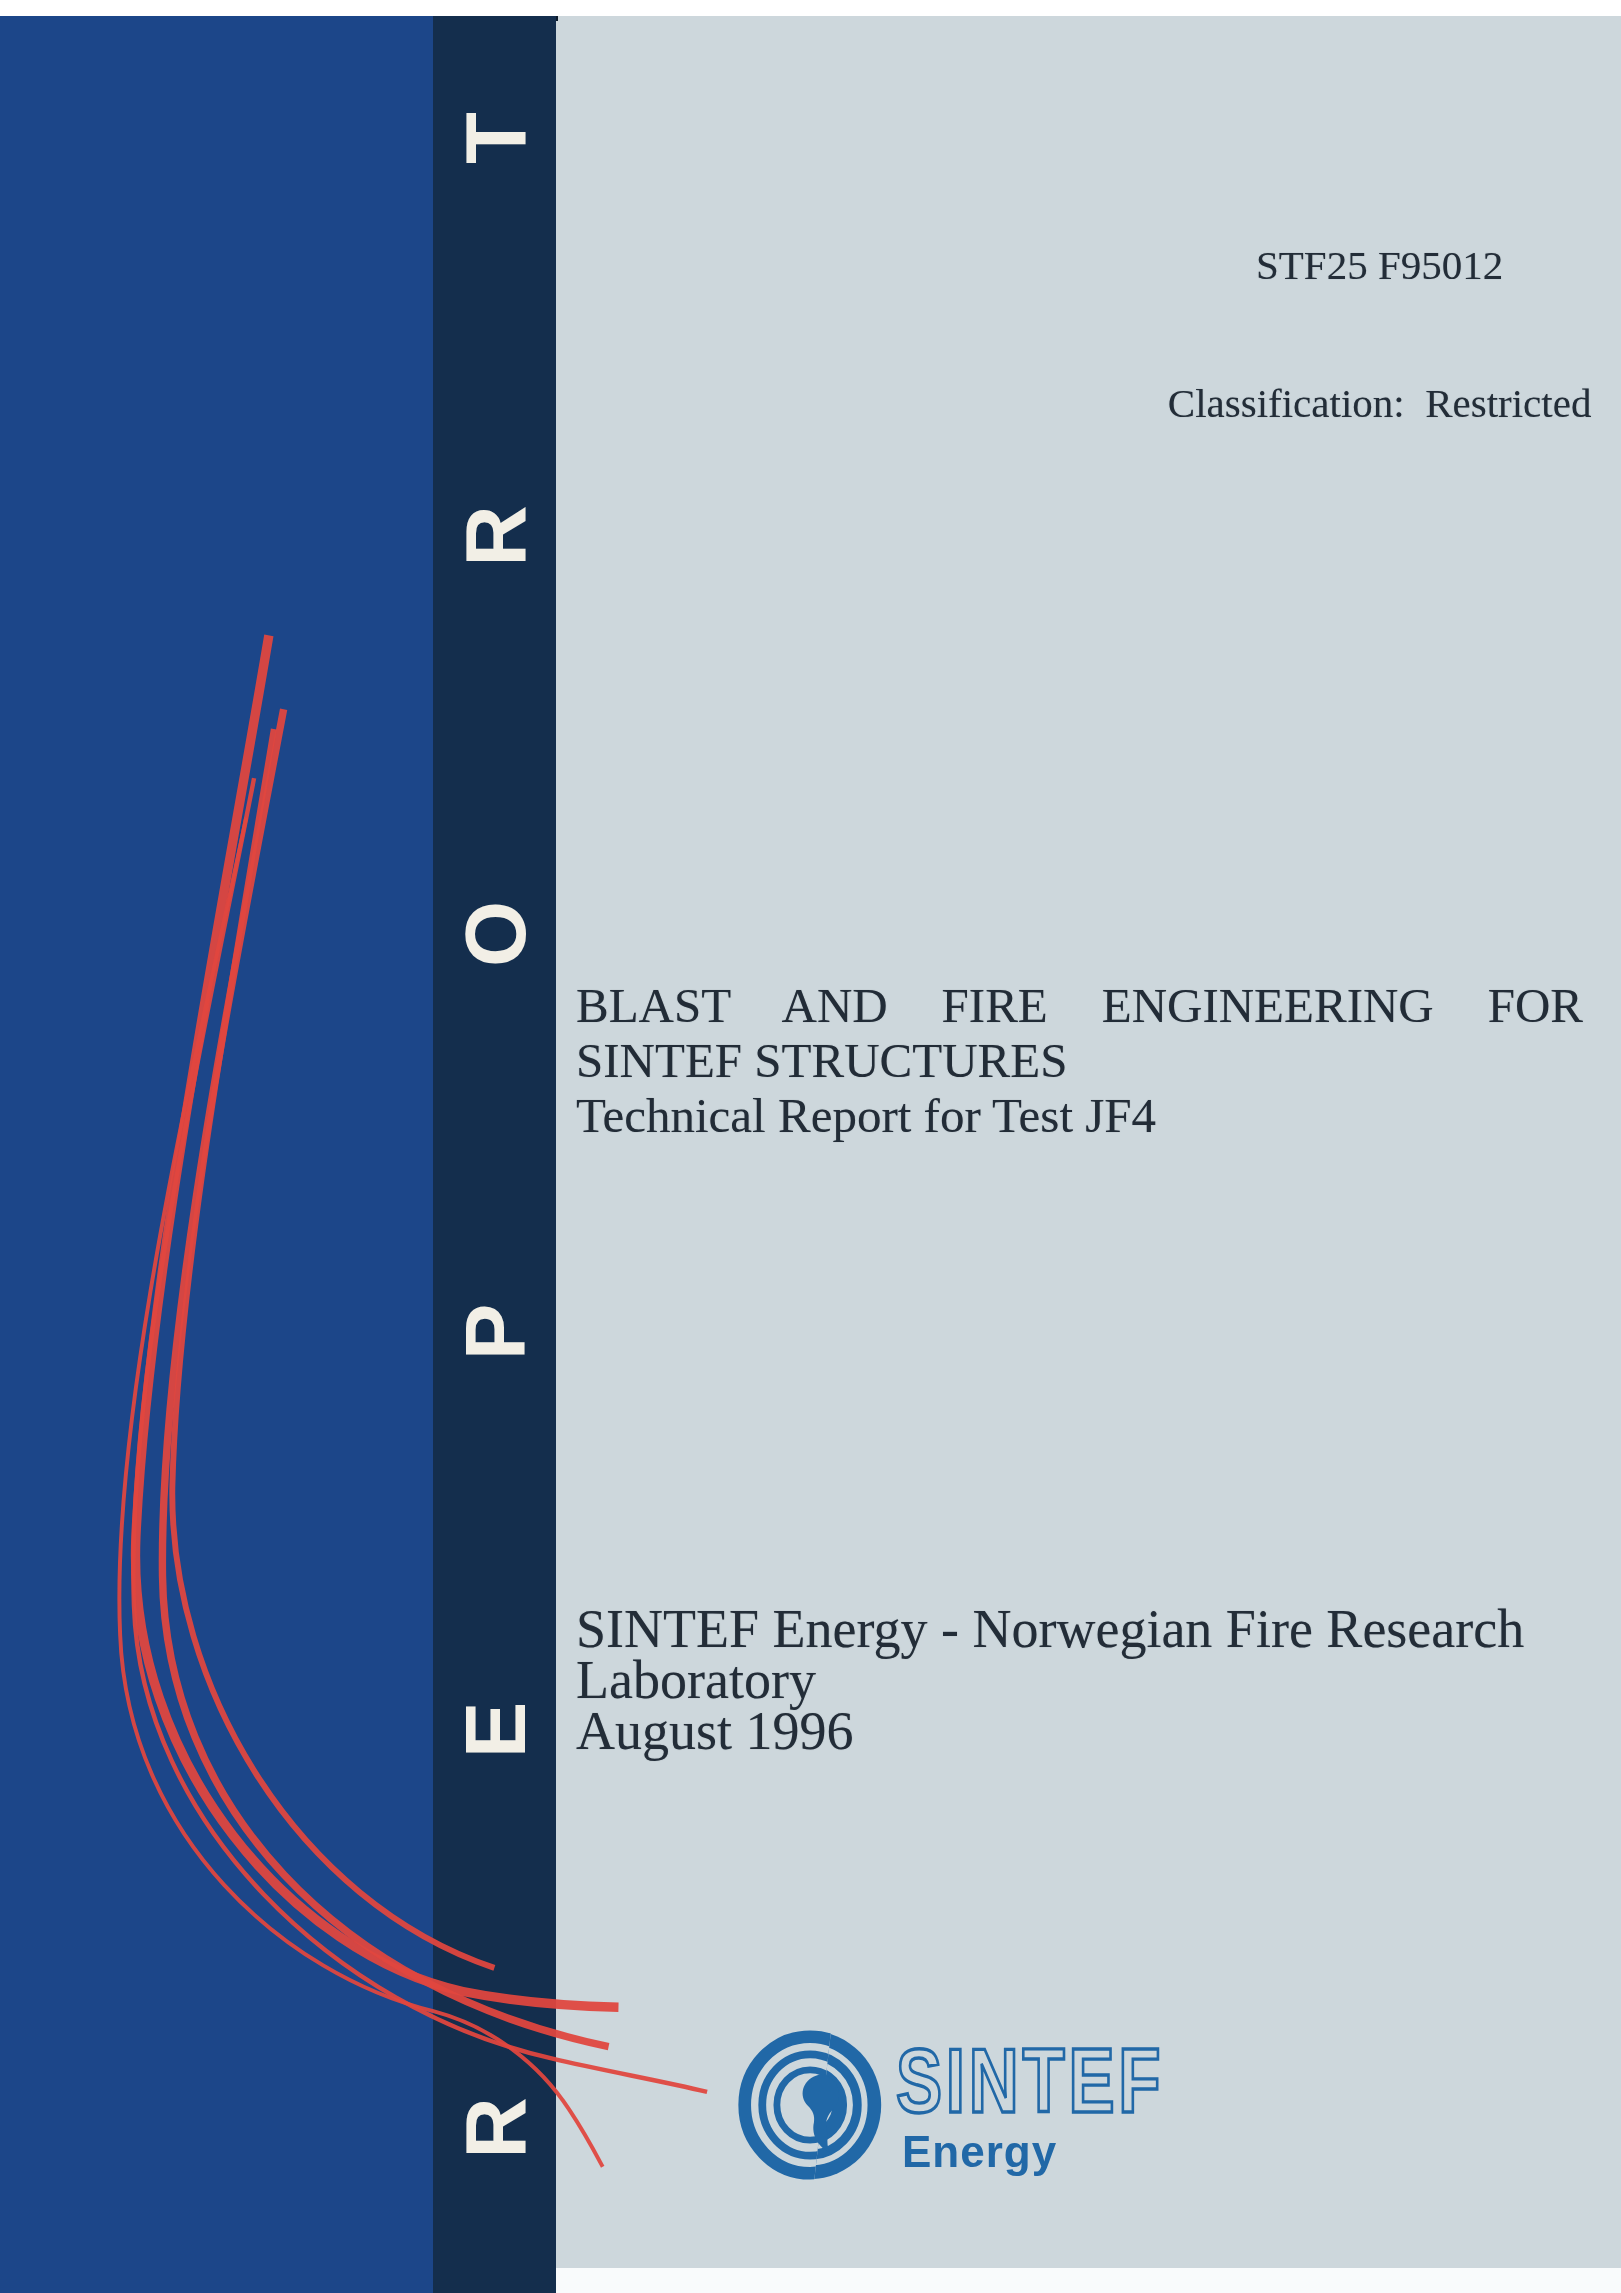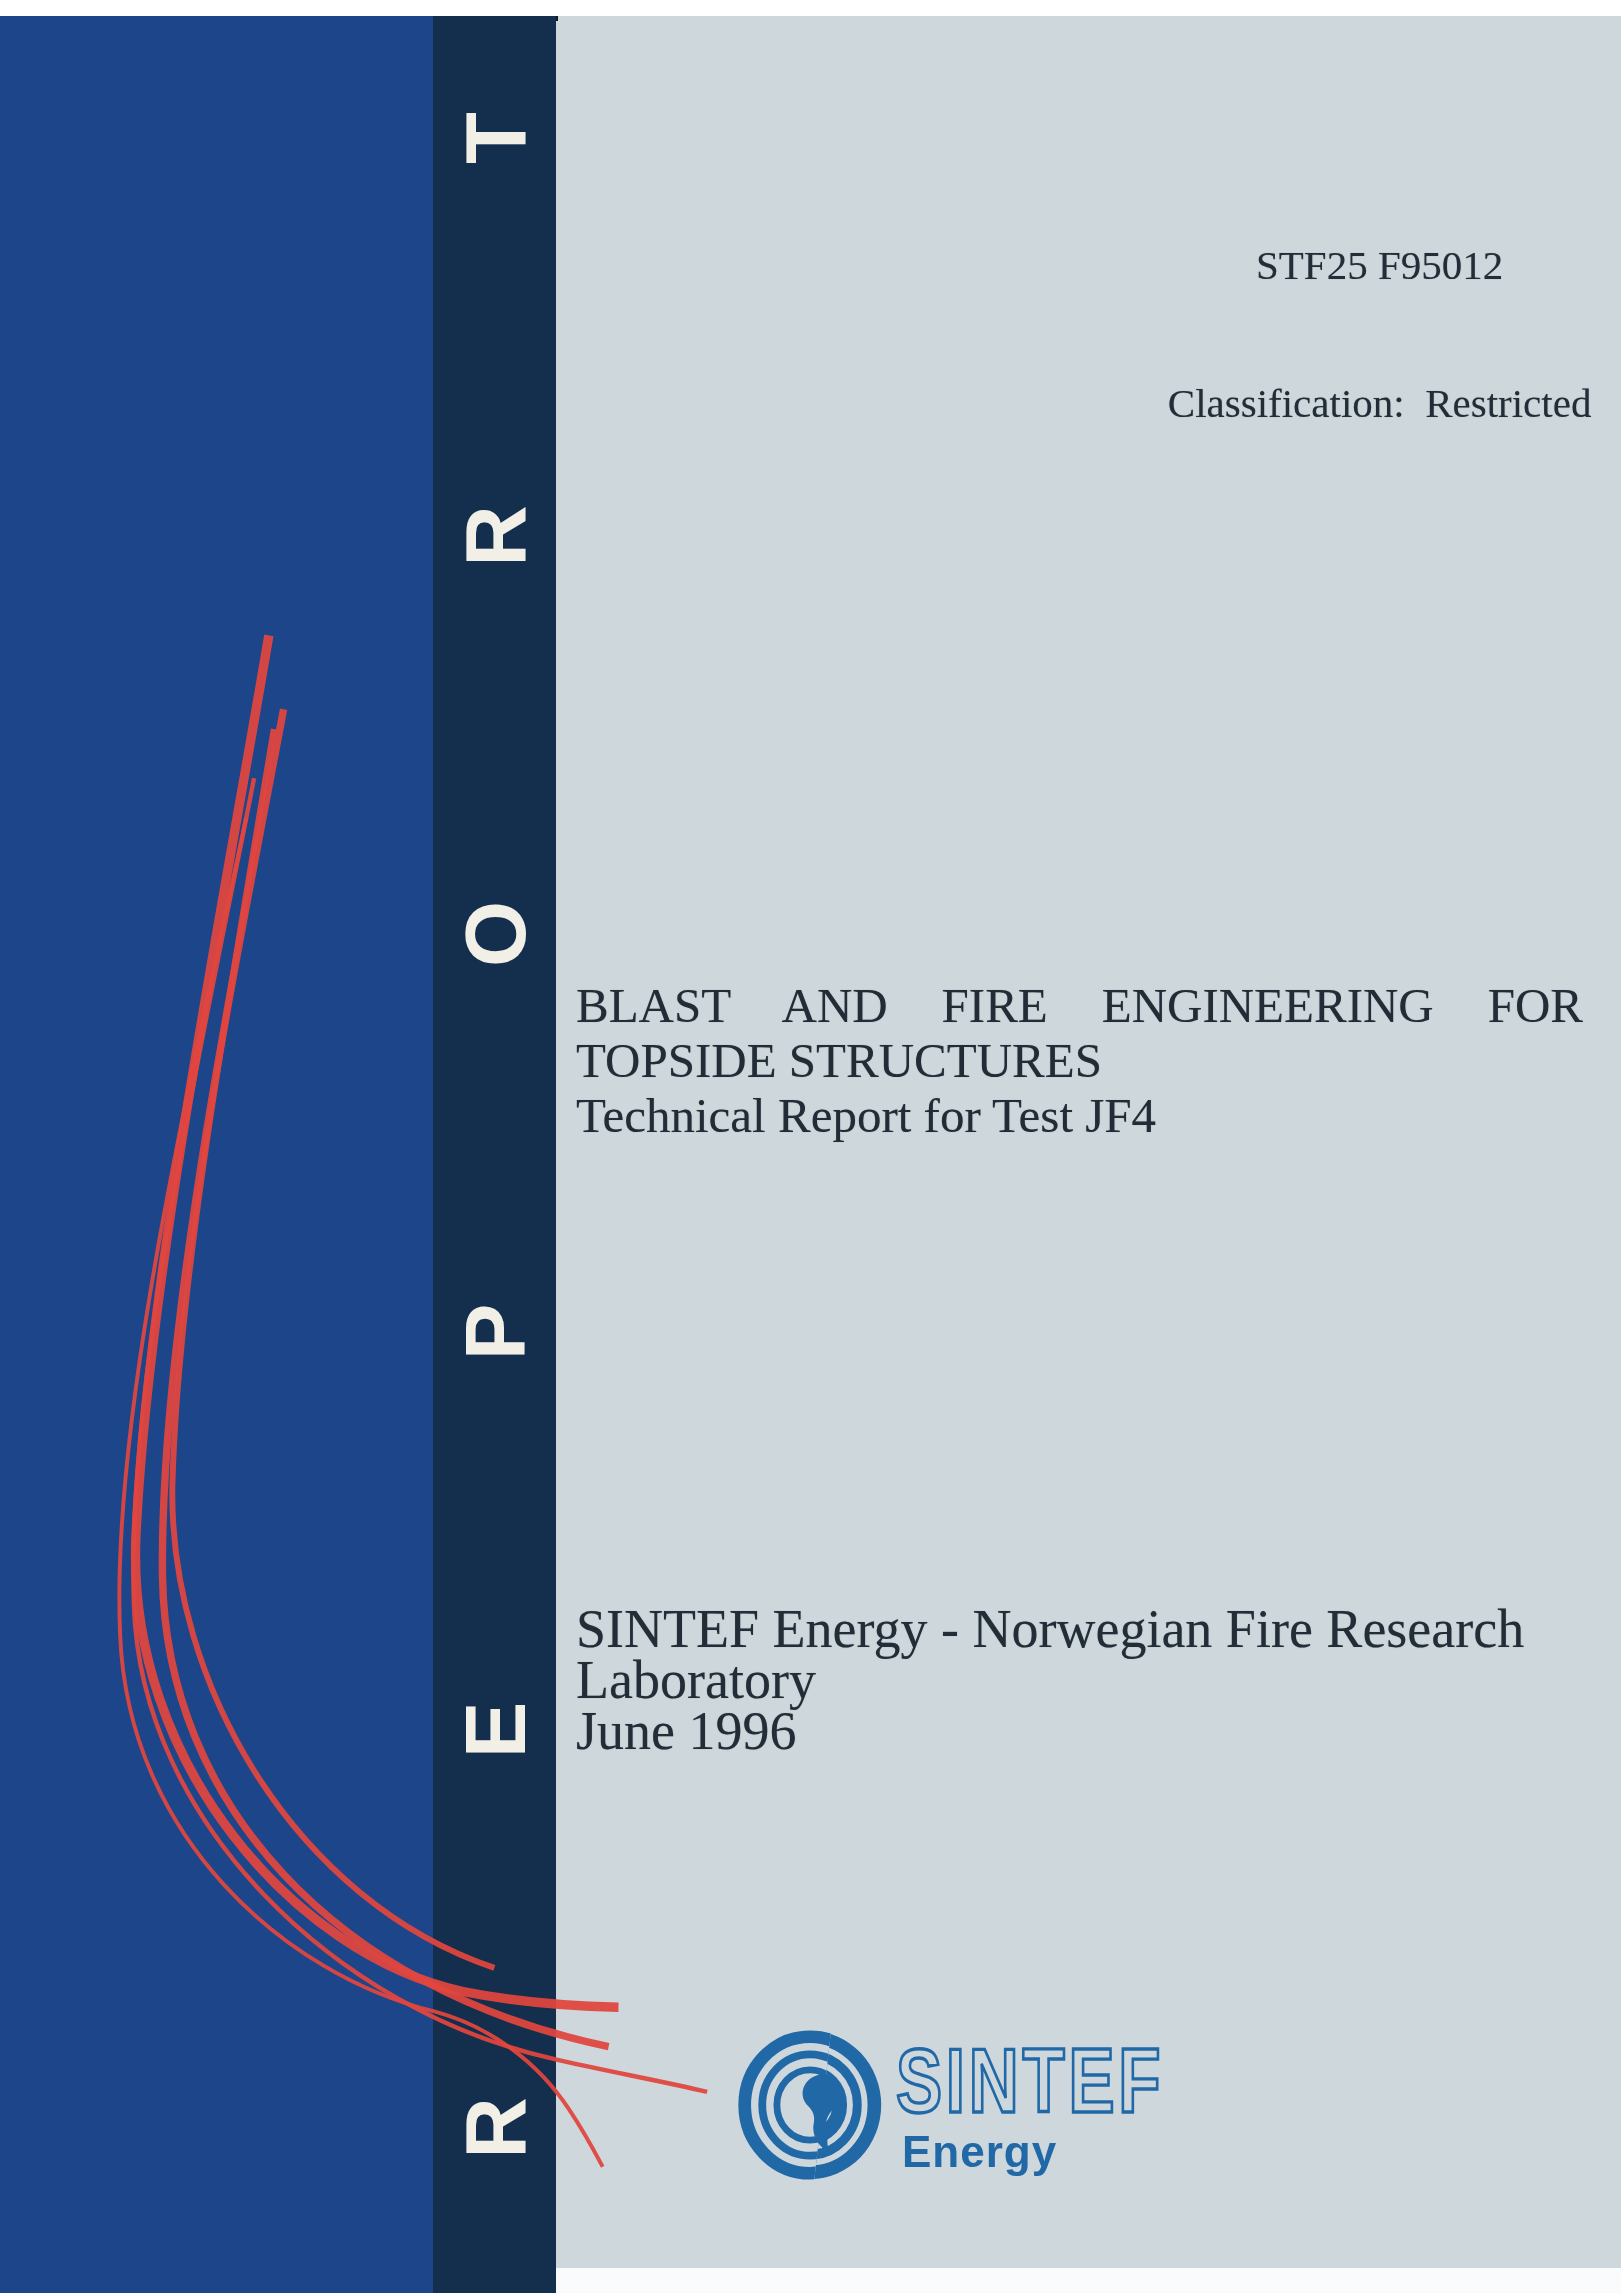--- a/index.html
+++ b/index.html
@@ -102,27 +102,27 @@
   </g>
 </svg>
 
 <div class="header-block">
   <div>STF25 F95012</div>
   <div>Classification:  Restricted</div>
 </div>
 
 <div class="title-block">
   <div class="title-line-justify">BLAST AND FIRE ENGINEERING FOR</div>
-  <div>TOPSIDE STRUCTURES</div>
+  <div>SINTEF STRUCTURES</div>
   <div>Technical Report for Test JF4</div>
 </div>
 
 <div class="issuer-block">
   <div>SINTEF Energy - Norwegian Fire Research Laboratory</div>
-  <div>June 1996</div>
+  <div>August 1996</div>
 </div>
 
 <div class="logo-group">
   <svg class="logo-emblem" viewBox="0 0 160 160" width="156" height="156" xmlns="http://www.w3.org/2000/svg">
     <defs>
       <clipPath id="clipL">
           <polygon points="0,0 101,0 83,160 0,160"></polygon>
         </clipPath>
       <clipPath id="clipR">
           <polygon points="101,0 160,0 160,160 83,160"></polygon>

